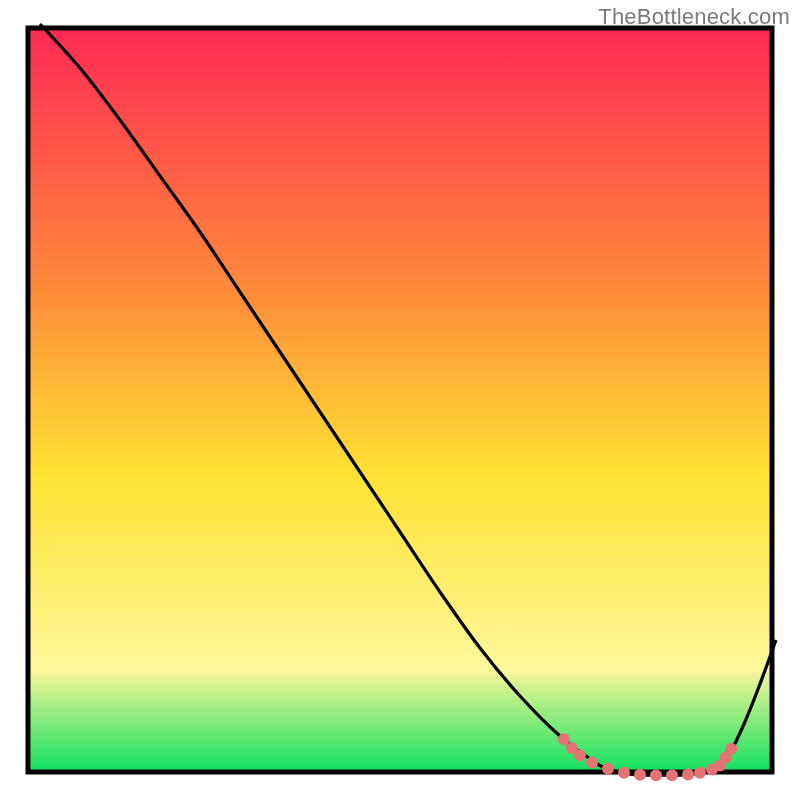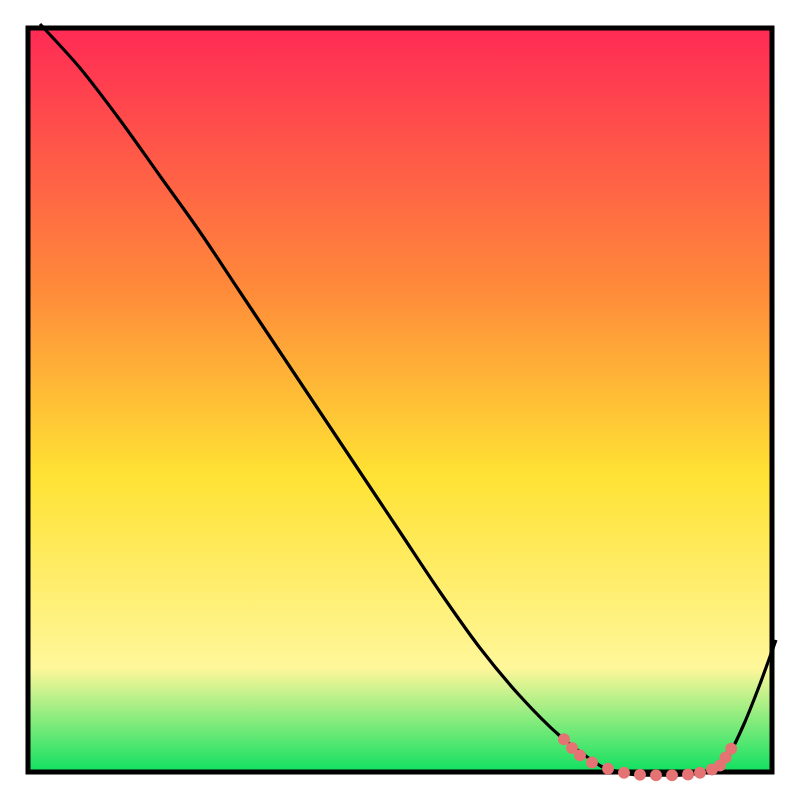--- a/index.html
+++ b/index.html
@@ -30,20 +30,21 @@
     position: absolute;
     left: 0; top: 0;
     width: 800px;
     height: 800px;
   }
 </style>
 </head>
 <body>
 
 <div class="stage">
+  <div class="watermark">TheBottleneck.com</div>
   <svg class="plot" viewBox="0 0 800 800">
     <defs>
       <linearGradient id="bg-grad" x1="0" y1="0" x2="0" y2="1">
         <stop id="g-top" offset="0%" stop-color="#ff2a55"></stop>
         <stop id="g-mid1" offset="35%" stop-color="#ff8a3a"></stop>
         <stop id="g-mid2" offset="60%" stop-color="#ffe233"></stop>
         <stop id="g-mid3" offset="86%" stop-color="#fff79a"></stop>
         <stop id="g-bot" offset="100%" stop-color="#10e060"></stop>
       </linearGradient>
     </defs>

